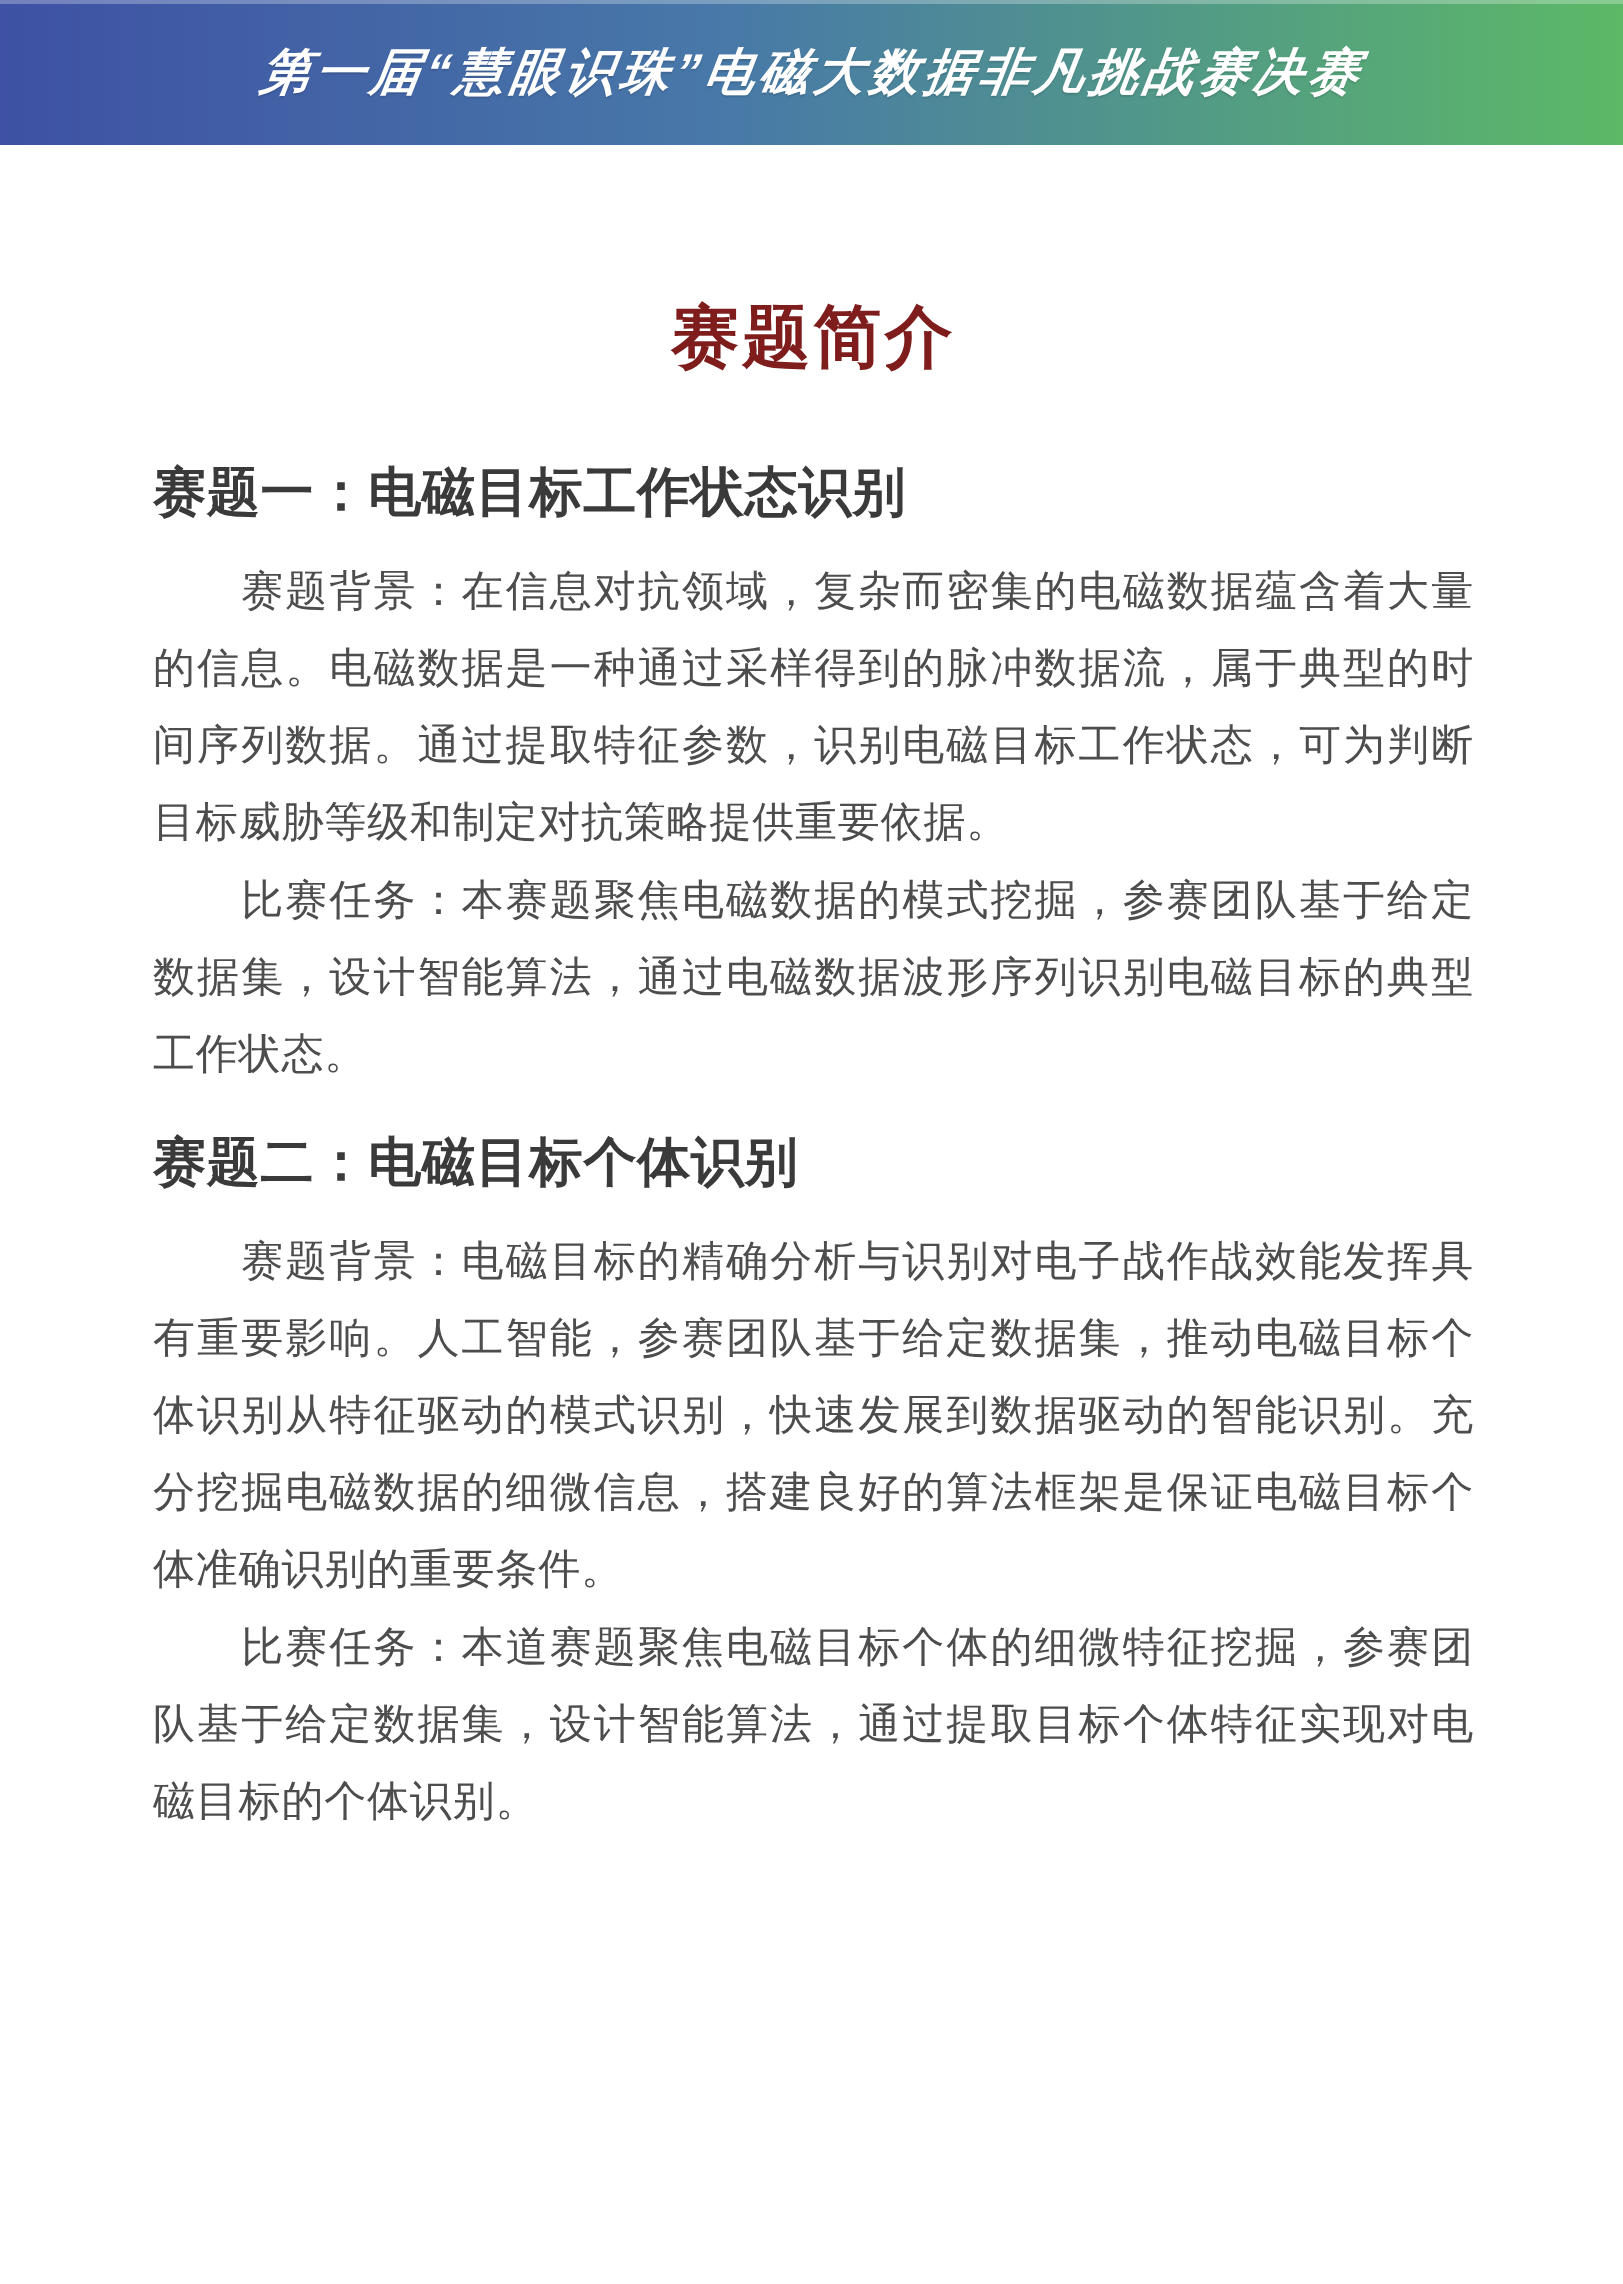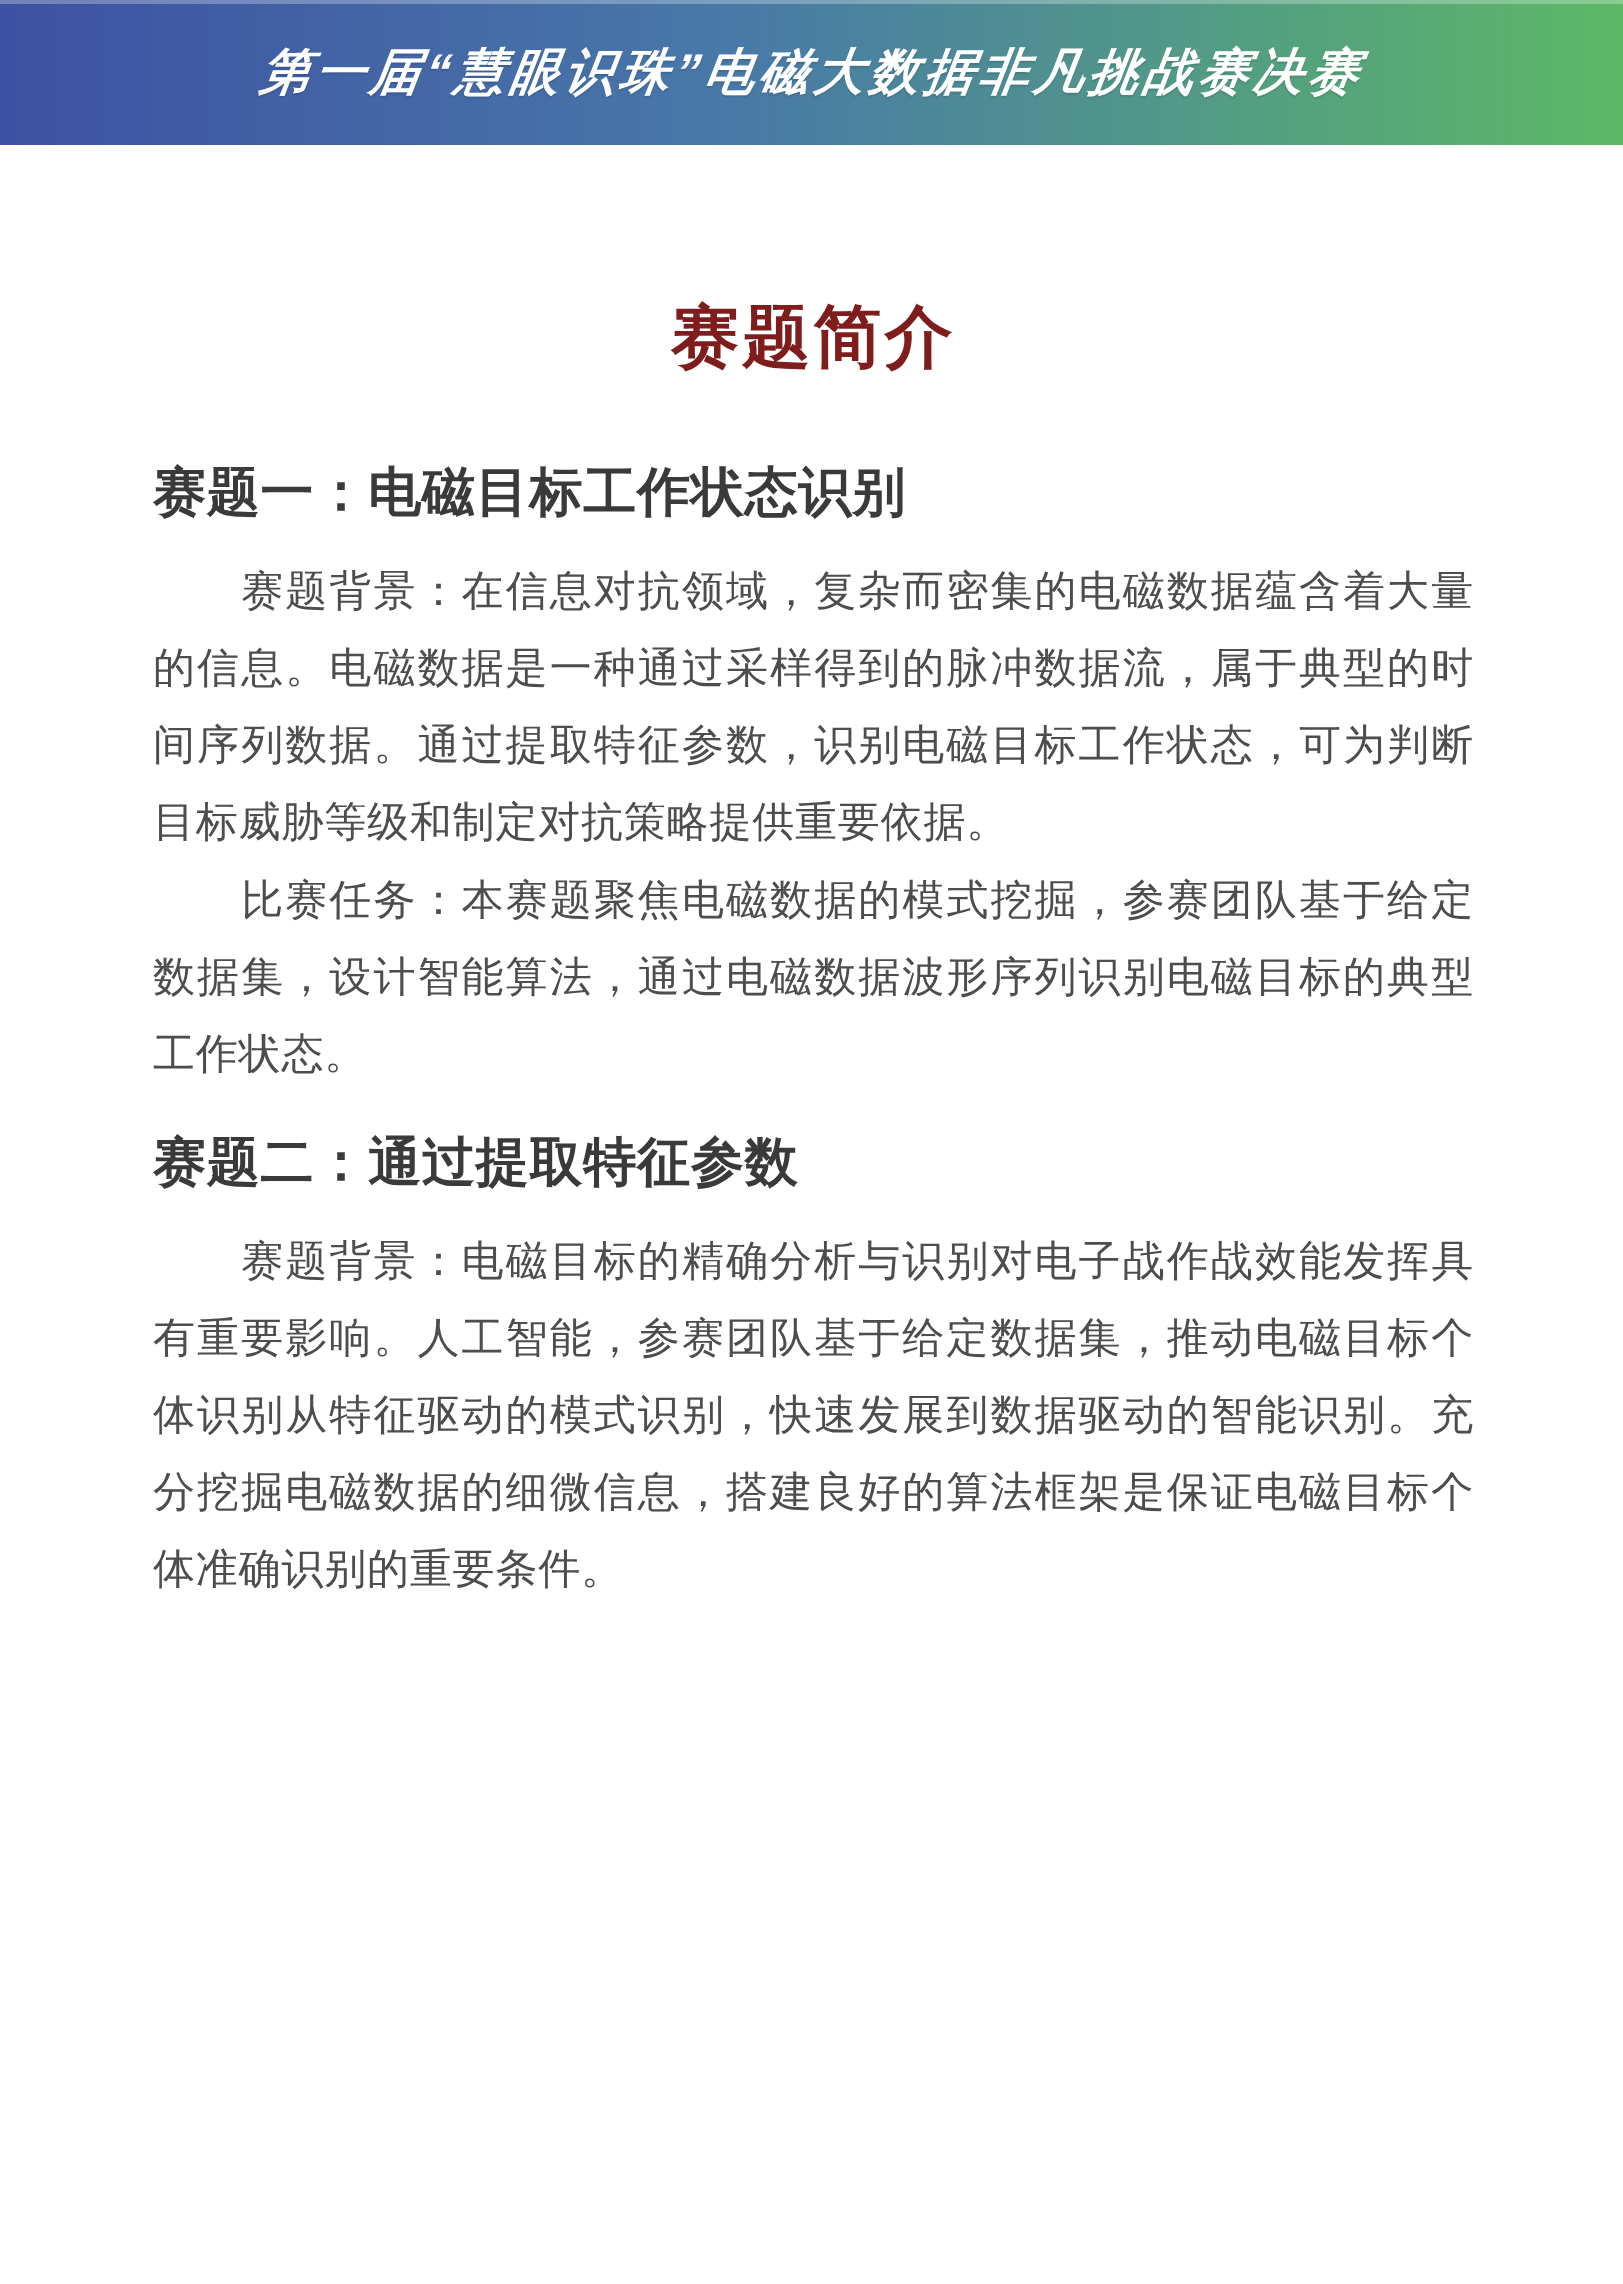--- a/index.html
+++ b/index.html
@@ -93,19 +93,20 @@
 
     <h1 class="doc-title">赛题简介</h1>
 
     <section>
       <h2 class="sec-heading">赛题一：电磁目标工作状态识别</h2>
       <p class="body-para">赛题背景：在信息对抗领域，复杂而密集的电磁数据蕴含着大量的信息。电磁数据是一种通过采样得到的脉冲数据流，属于典型的时间序列数据。通过提取特征参数，识别电磁目标工作状态，可为判断目标威胁等级和制定对抗策略提供重要依据。</p>
       <p class="body-para">比赛任务：本赛题聚焦电磁数据的模式挖掘，参赛团队基于给定数据集，设计智能算法，通过电磁数据波形序列识别电磁目标的典型工作状态。</p>
     </section>
 
     <section>
-      <h2 class="sec-heading">赛题二：通过提取特征参数</h2>
+      <h2 class="sec-heading">赛题二：电磁目标个体识别</h2>
       <p class="body-para">赛题背景：电磁目标的精确分析与识别对电子战作战效能发挥具有重要影响。人工智能，参赛团队基于给定数据集，推动电磁目标个体识别从特征驱动的模式识别，快速发展到数据驱动的智能识别。充分挖掘电磁数据的细微信息，搭建良好的算法框架是保证电磁目标个体准确识别的重要条件。</p>
+      <p class="body-para">比赛任务：本道赛题聚焦电磁目标个体的细微特征挖掘，参赛团队基于给定数据集，设计智能算法，通过提取目标个体特征实现对电磁目标的个体识别。</p>
     </section>
 
   </main>
 </div>
 
 
 </body></html>

